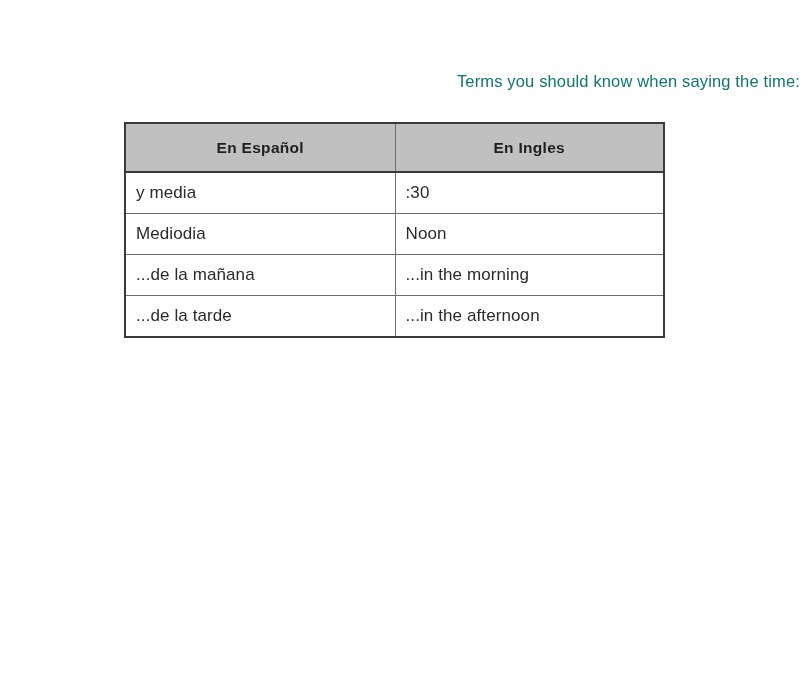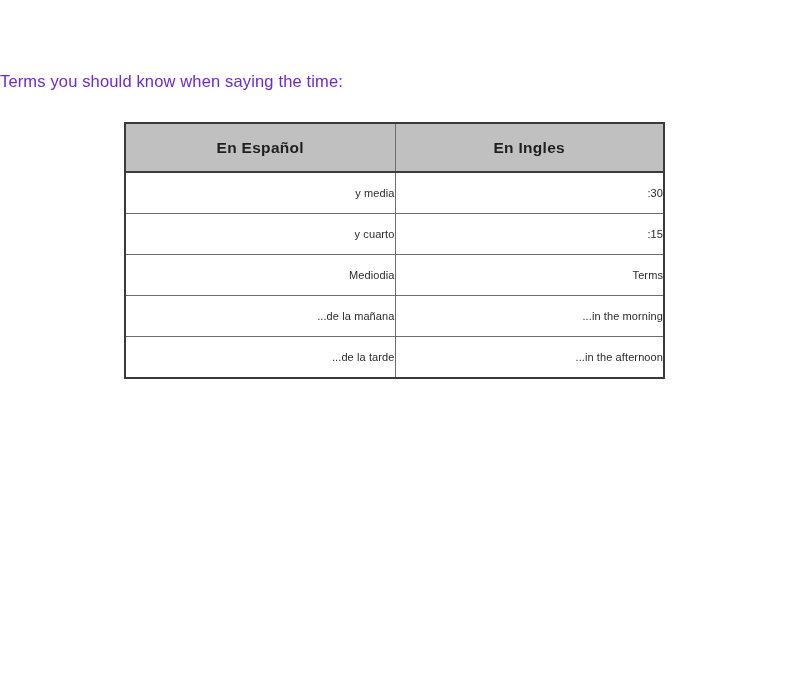--- a/index.html
+++ b/index.html
@@ -22,24 +22,24 @@
     inset: 0;
     background: #ffffff;
   }
 
   
   .doc-title {
     position: absolute;
     left: 0;
     right: 0;
     top: 70px;
-    text-align: left;
+    text-align: right;
     font-size: 16.5px;
     line-height: 22px;
-    color: #6d28d9;
+    color: #0f766e;
     letter-spacing: 0.15px;
     white-space: nowrap;
   }
 
   
   .terms-table-wrap {
     position: absolute;
     left: 124px;
     top: 122px;
     width: 445px;
@@ -70,23 +70,23 @@
     font-weight: bold;
     text-align: center;
     letter-spacing: 0.3px;
     border-bottom: 2px solid #3a3a3a;
     color: #1f1f1f;
   }
 
   table.terms-table tbody td {
     height: 40px;
     padding: 0 0 0 10px;
-    font-size: 11px;
+    font-size: 17px;
     font-weight: normal;
-    text-align: right;
+    text-align: left;
     letter-spacing: 0.1px;
     background: #ffffff;
   }
 
   
   .scan-soft {
     filter: blur(0.22px);
   }
 </style>
 </head>
@@ -107,26 +107,22 @@
           <th>En Español</th>
           <th>En Ingles</th>
         </tr>
       </thead>
       <tbody id="terms-body">
         <tr>
           <td>y media</td>
           <td>:30</td>
         </tr>
         <tr>
-          <td>y cuarto</td>
-          <td>:15</td>
-        </tr>
-        <tr>
           <td>Mediodia</td>
-          <td>Terms</td>
+          <td>Noon</td>
         </tr>
         <tr>
           <td>...de la mañana</td>
           <td>...in the morning</td>
         </tr>
         <tr>
           <td>...de la tarde</td>
           <td>...in the afternoon</td>
         </tr>
       </tbody>

